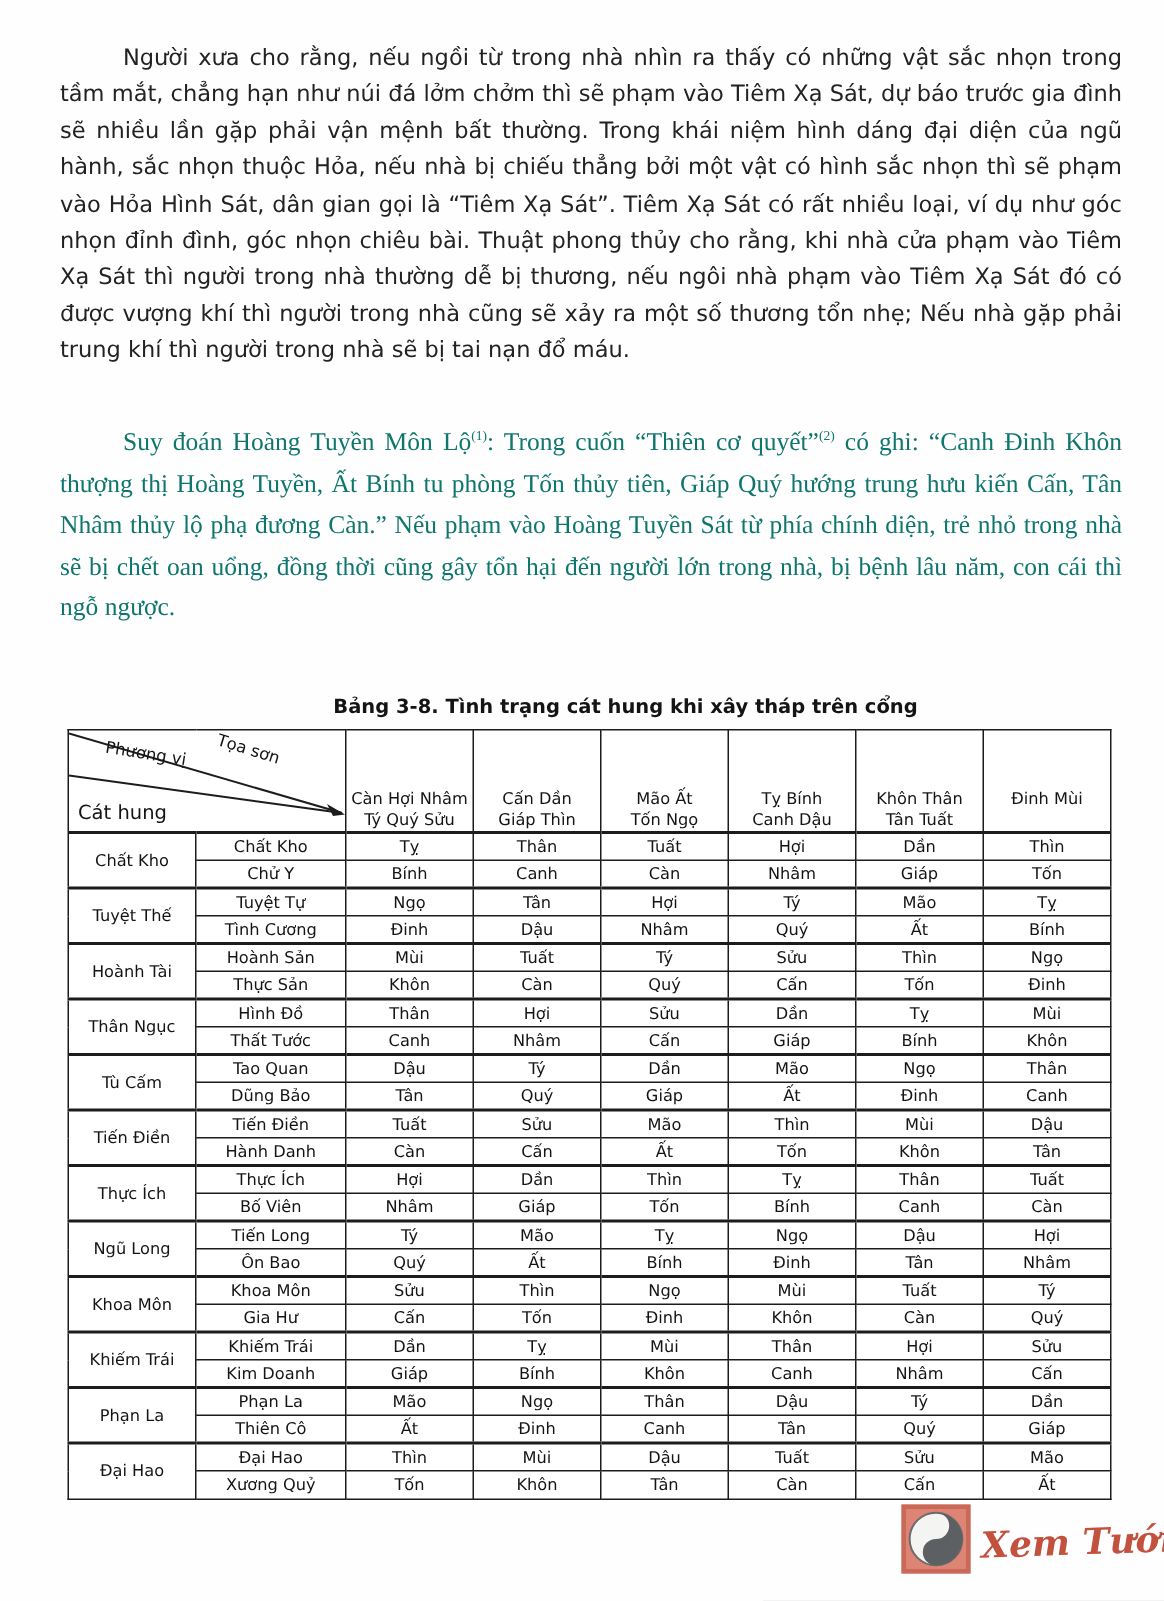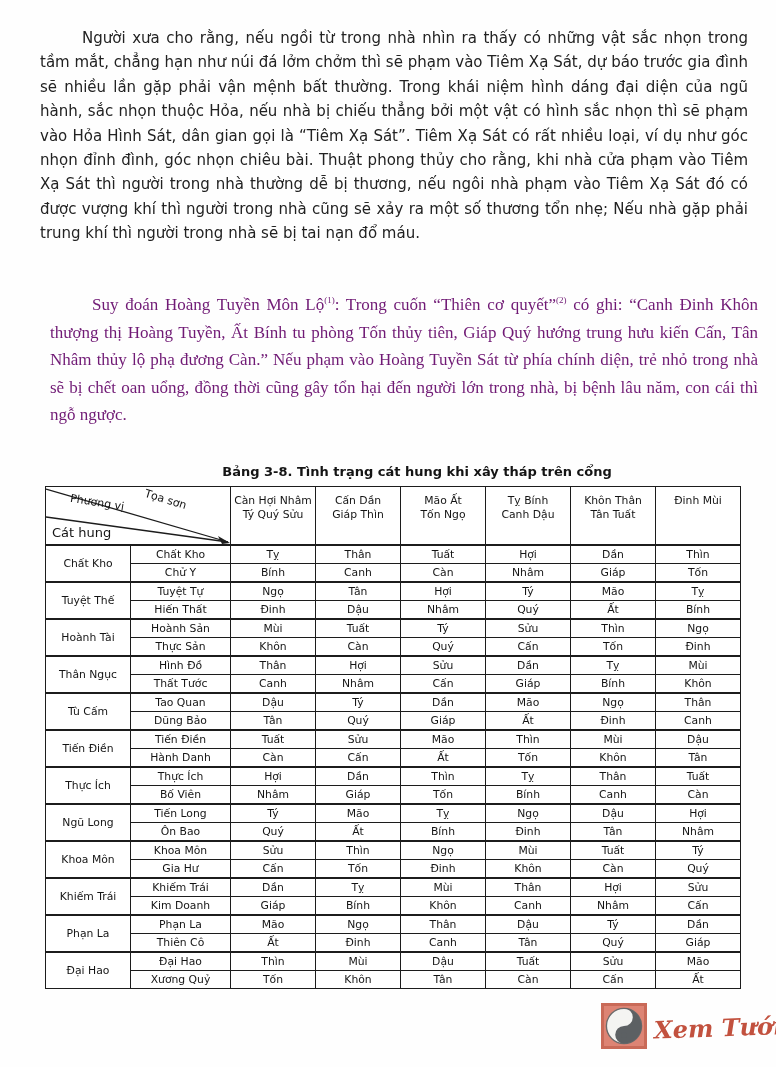--- a/index.html
+++ b/index.html
@@ -9,40 +9,40 @@
     font-family:"DejaVu Sans", sans-serif;
   }
   .p1 {
     position:absolute; left:40px; top:26px; width:708px;
     font-size:15px; line-height:24.4px; text-align:justify; text-indent:42px;
     font-family:"DejaVu Sans", sans-serif; color:#222; margin:0;
   }
   .p2 {
     position:absolute; left:40px; top:281px; width:708px;
     font-size:17px; line-height:27.6px; text-align:justify; text-indent:42px;
-    font-family:"Liberation Serif", serif; color:#701a75; margin:10px;
+    font-family:"Liberation Serif", serif; color:#0f766e; margin:0;
   }
   .p2 sup { font-size:9px; line-height:0; }
   .tbl-title {
     position:absolute; left:0; top:464px; width:776px; text-align:center;
     font-weight:bold; font-size:13px; color:#141414;padding-left:29px;
   }
   .tbl {
     position:absolute; left:45px; top:486px;
     border-collapse:collapse; table-layout:fixed; background:#fff;
   }
   .tbl th, .tbl td {
     border:1.5px solid #1c1c1c; font-weight:normal; font-size:10.8px;
     text-align:center; padding:0; white-space:nowrap; overflow:hidden;
     color:#141414;
   }
   .tbl thead tr { height:58px; }
   .tbl thead th { vertical-align:top; }
   .tbl thead .hline { line-height:14px; padding-top:0; }
-  .tbl thead .hpad { padding-top:7px; }
+  .tbl thead .hpad { padding-top:7px;margin-top:32px; }
   .tbl tbody tr { height:18.5px; }
   .tbl tbody tr.gs td { border-top-width:2.2px; }
   .gcell { font-size:11px; }
   .corner { position:relative; padding:0; }
   .corner svg { position:absolute; left:0; top:0; }
   .corner-pv { position:absolute; left:24px; top:9px; transform:rotate(9deg); font-size:11px; }
   .corner-ts { position:absolute; left:98px; top:6px; transform:rotate(17deg); font-size:11px; }
   .corner-ch { position:absolute; left:6px; bottom:4px; font-size:13px; }
   .pageno {
     position:absolute; left:0; top:993px; width:776px; text-align:center;
@@ -142,21 +142,21 @@
           <td rowspan="2" class="gcell">Tuyệt Thế</td>
           <td>Tuyệt Tự</td>
           <td>Ngọ</td>
           <td>Tân</td>
           <td>Hợi</td>
           <td>Tý</td>
           <td>Mão</td>
           <td>Tỵ</td>
         </tr>
         <tr>
-          <td>Hiến Thất</td>
+          <td>Tình Cương</td>
           <td>Đinh</td>
           <td>Dậu</td>
           <td>Nhâm</td>
           <td>Quý</td>
           <td>Ất</td>
           <td>Bính</td>
         </tr>
         <tr class="gs">
           <td rowspan="2" class="gcell">Hoành Tài</td>
           <td>Hoành Sản</td>

